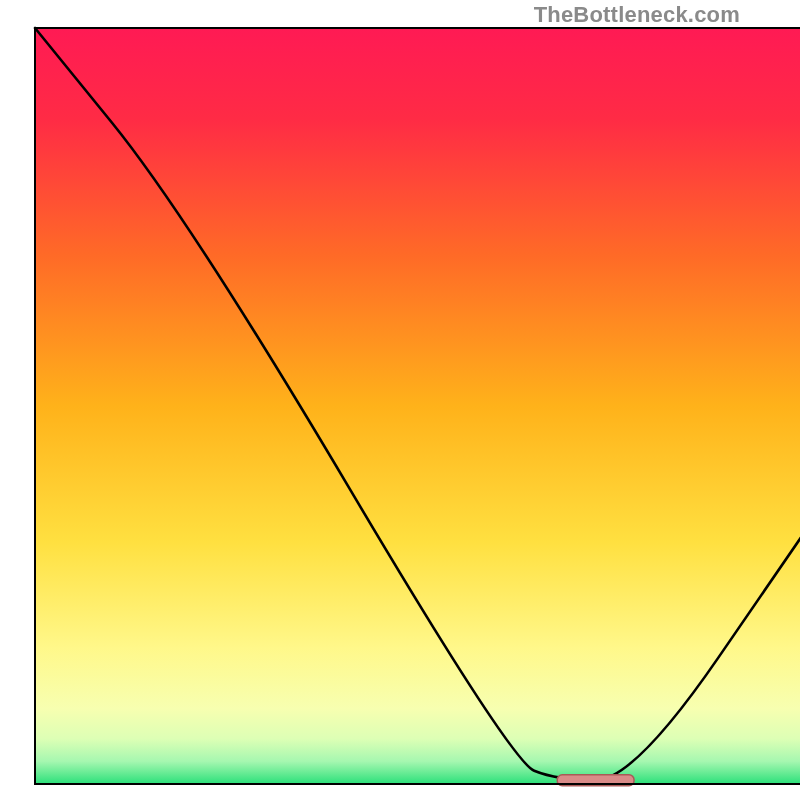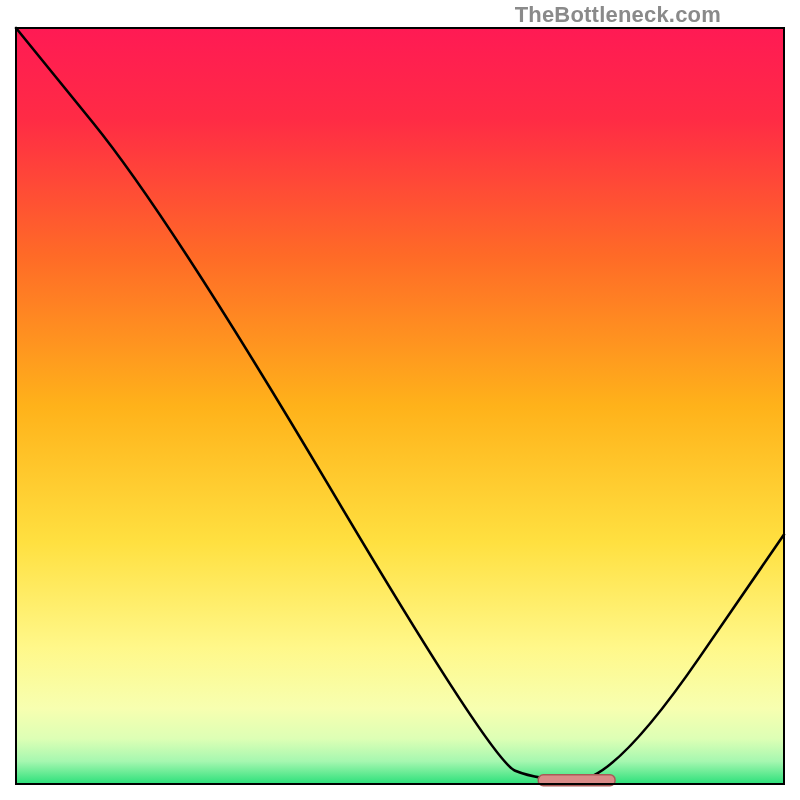--- a/index.html
+++ b/index.html
@@ -7,20 +7,21 @@
     padding: 0;
     width: 800px;
     height: 800px;
     background: #ffffff;
     overflow: hidden;
   }
   .container {
     position: relative;
     width: 729px;
     height: 800px;
+    padding-left: 19px;
   }
   .watermark {
     position: absolute;
     top: 2px;
     right: 8px;
     font-family: Arial, Helvetica, sans-serif;
     font-size: 22px;
     font-weight: bold;
     color: #8a8a8a;
     letter-spacing: 0.2px;

